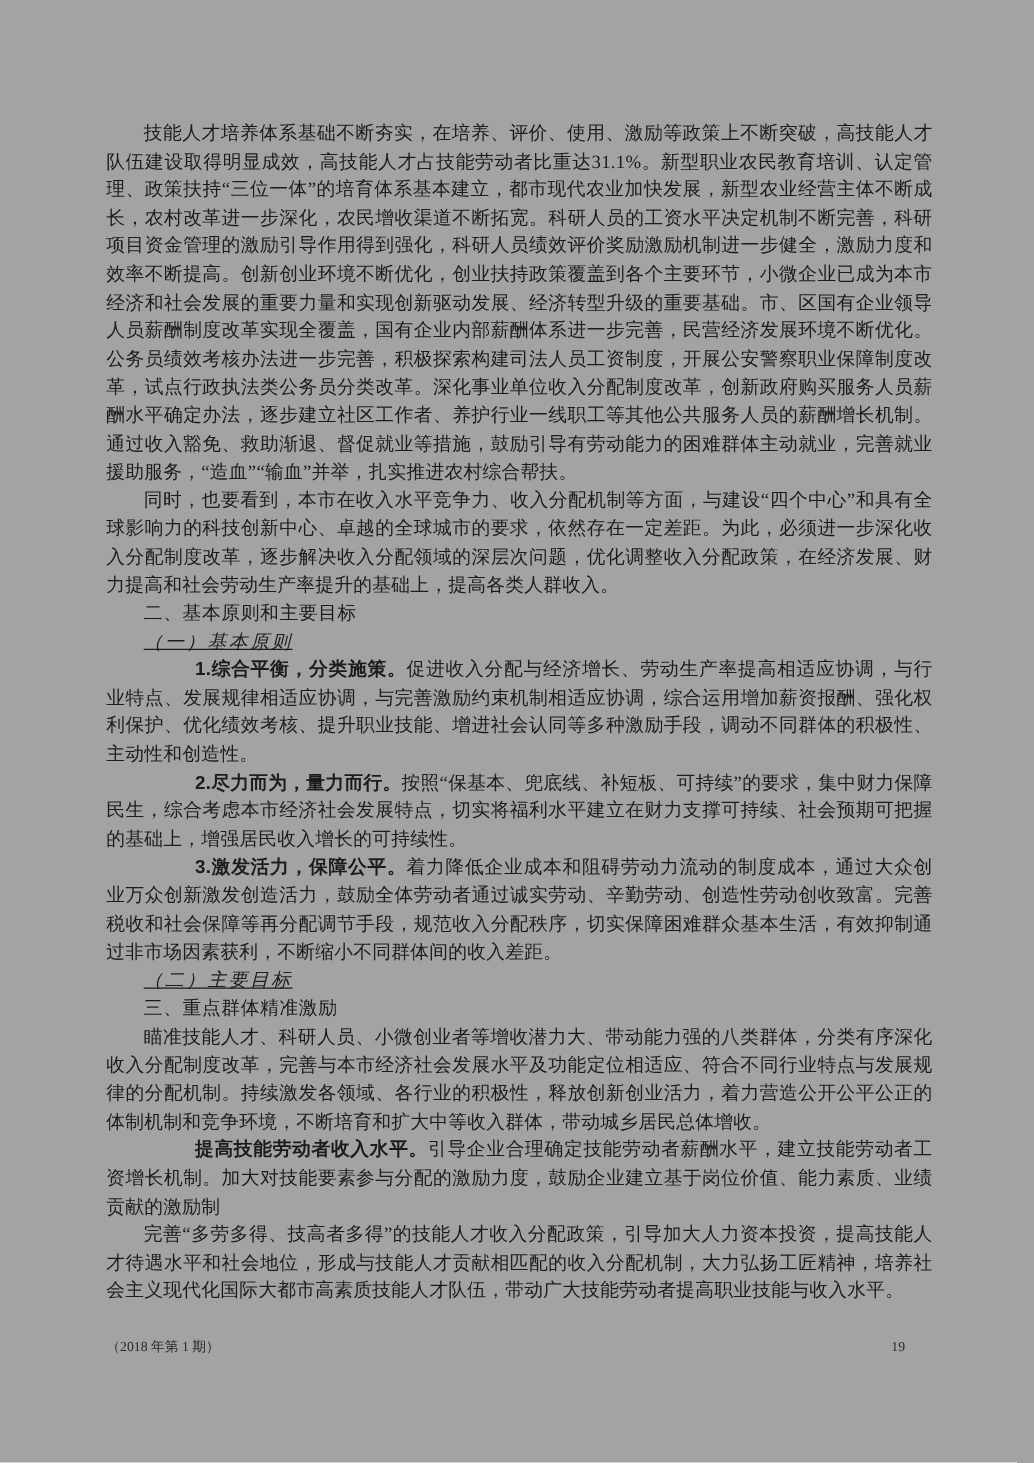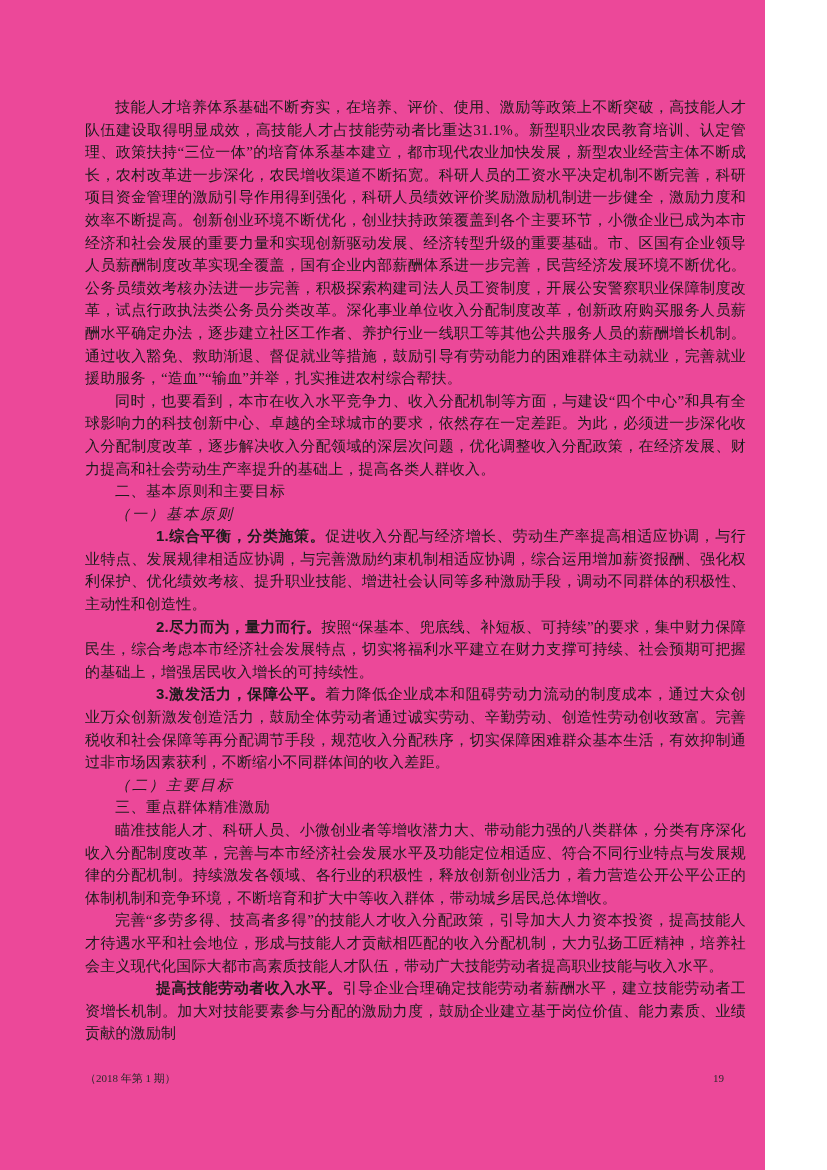--- a/index.html
+++ b/index.html
@@ -2,23 +2,23 @@
 <html lang="zh"><head>
 <meta charset="utf-8">
 <style>
   html, body {
     margin: 0;
     padding: 0;
     background: #ffffff;
   }
   .page {
     position: relative;
-    width: 765px;
+    width: 827px;
     height: 1170px;
-    background: #ec4899;
+    background: #a3a3a3;
     overflow: hidden;
     font-family: "Liberation Serif", "DejaVu Serif", serif;
     color: #1c1c1c;
   }
   .body-text {
     position: absolute;
     left: 85px;
     top: 96px;
     width: 661px;
     font-size: 15px;
@@ -32,20 +32,21 @@
     text-indent: 2em;
   }
   .section-heading {
     font-family: "Liberation Sans", "DejaVu Sans", sans-serif;
     font-weight: normal;
     letter-spacing: 0.5px;
   }
   .sub-heading {
     font-style: italic;
     letter-spacing: 2px;
+    text-decoration: underline;
   }
   .lead {
     font-family: "Liberation Sans", "DejaVu Sans", sans-serif;
     font-weight: bold;
     margin-left: 41px;
   }
   .footer {
     position: absolute;
     left: 85px;
     top: 1068px;
@@ -83,23 +84,23 @@
     <p><span class="lead">3.激发活力，保障公平。</span><span>着力降低企业成本和阻碍劳动力流动的制度成本，通过大众创业万众创新激发创造活力，鼓励全体劳动者通过诚实劳动、辛勤劳动、创造性劳动创收致富。完善税收和社会保障等再分配调节手段，规范收入分配秩序，切实保障困难群众基本生活，有效抑制通过非市场因素获利，不断缩小不同群体间的收入差距。</span></p>
 
     <p class="sub-heading">（二）主要目标</p>
 
 
     <p class="section-heading">三、重点群体精准激励</p>
 
     <p>瞄准技能人才、科研人员、小微创业者等增收潜力大、带动能力强的八类群体，分类有序深化收入分配制度改革，完善与本市经济社会发展水平及功能定位相适应、符合不同行业特点与发展规律的分配机制。持续激发各领域、各行业的积极性，释放创新创业活力，着力营造公开公平公正的体制机制和竞争环境，不断培育和扩大中等收入群体，带动城乡居民总体增收。</p>
 
 
+    <p><span class="lead">提高技能劳动者收入水平。</span><span>引导企业合理确定技能劳动者薪酬水平，建立技能劳动者工资增长机制。加大对技能要素参与分配的激励力度，鼓励企业建立基于岗位价值、能力素质、业绩贡献的激励制</span></p>
+
     <p>完善“多劳多得、技高者多得”的技能人才收入分配政策，引导加大人力资本投资，提高技能人才待遇水平和社会地位，形成与技能人才贡献相匹配的收入分配机制，大力弘扬工匠精神，培养社会主义现代化国际大都市高素质技能人才队伍，带动广大技能劳动者提高职业技能与收入水平。</p>
-
-    <p><span class="lead">提高技能劳动者收入水平。</span><span>引导企业合理确定技能劳动者薪酬水平，建立技能劳动者工资增长机制。加大对技能要素参与分配的激励力度，鼓励企业建立基于岗位价值、能力素质、业绩贡献的激励制</span></p>
 
   </div>
 
   <div class="footer">
     <span>（2018 年第 1 期）</span>
     <span class="page-num">19</span>
   </div>
 
 </div>
 

